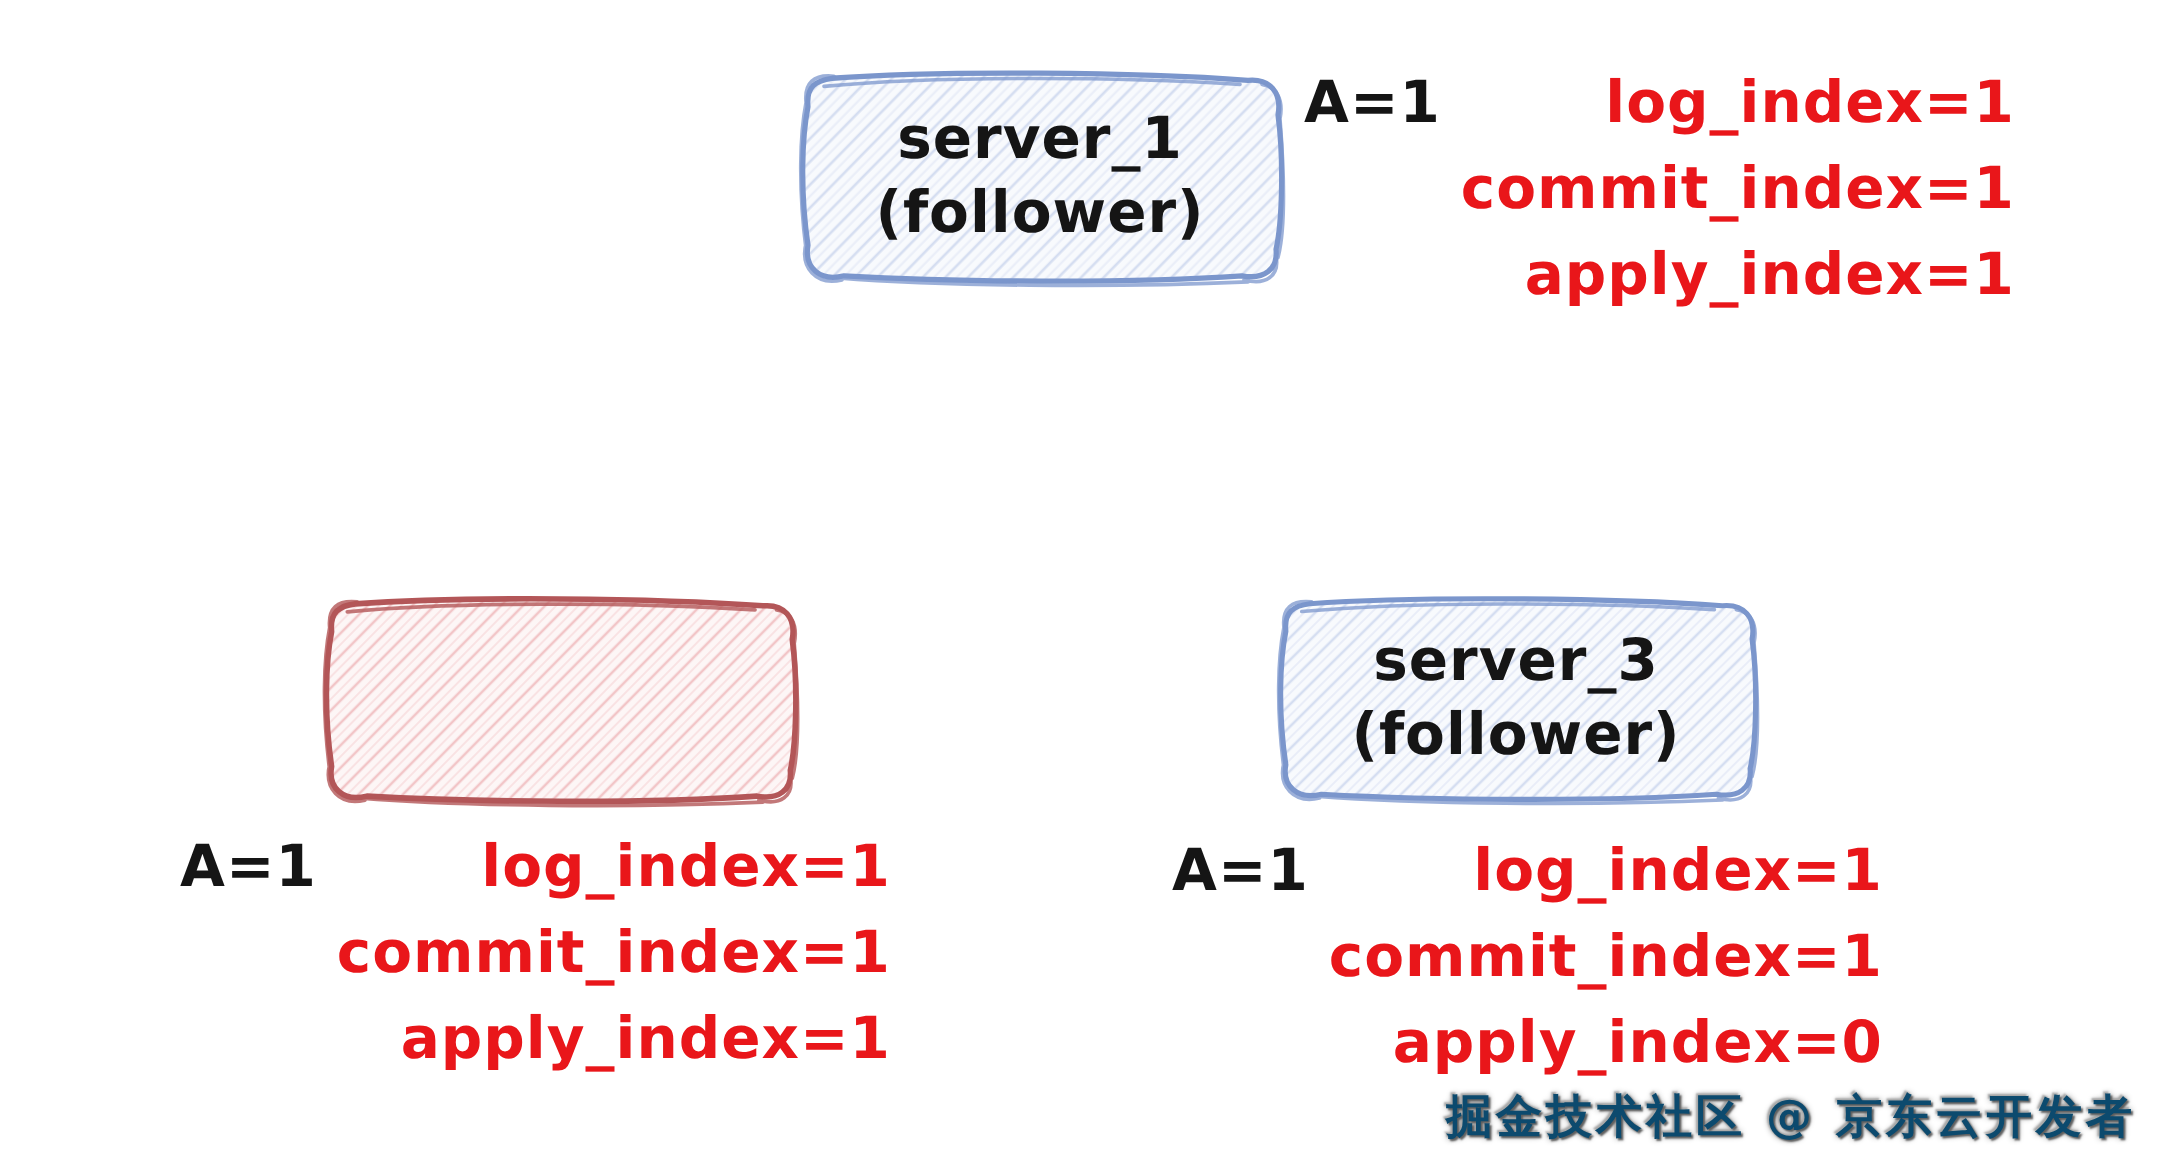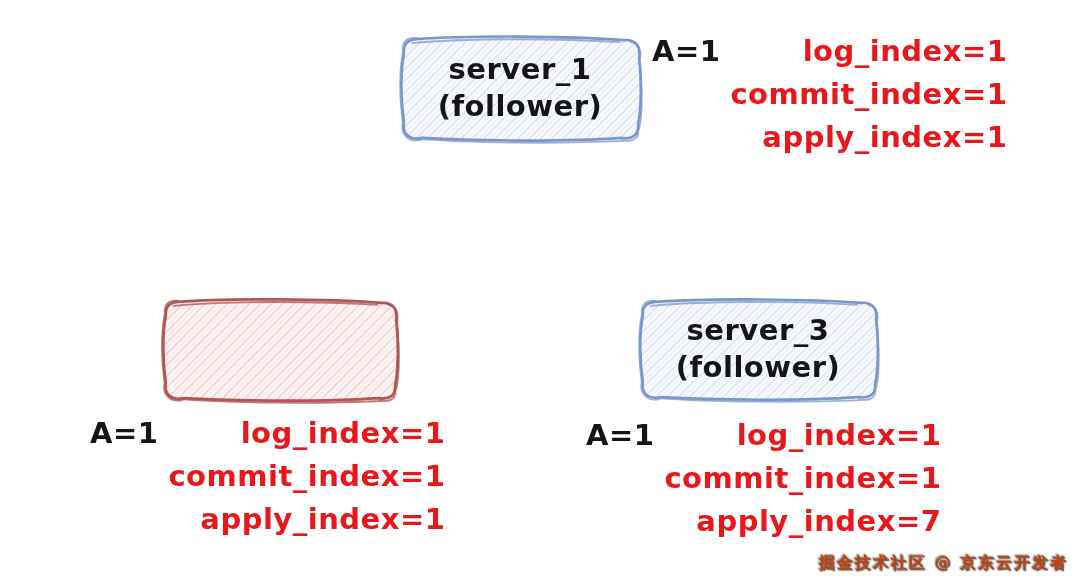--- a/index.html
+++ b/index.html
@@ -16,21 +16,21 @@
     letter-spacing:0.5px;
   }
   .info{
     position:absolute;display:flex;align-items:flex-start;
     font-weight:700;font-size:29px;line-height:43px;letter-spacing:0.5px;
   }
   .info .a-label{color:#151515;margin-right:10px;white-space:pre;}
   .info .red-lines{color:#e9161a;text-align:right;}
   .watermark{
     position:absolute;right:12px;bottom:6px;
-    font-size:16px;font-weight:700;letter-spacing:2px;color:#c2410c;
+    font-size:23px;font-weight:700;letter-spacing:2px;color:#0c4a6e;
     text-shadow:1px 1px 1px #5e5e5e, -1px -1px 1px #a8a8a8, 0 0 3px #8a8a8a;
     white-space:nowrap;
   }
   .defs-svg{position:absolute;width:0;height:0;}
 </style>
 </head>
 <body>
 
 <div class="canvas">
 
@@ -96,19 +96,19 @@
       <div>server_3</div>
       <div>(follower)</div>
     </div>
   </div>
 
   <div class="info" style="left:586px;top:414px">
     <span class="a-label">A=1</span>
     <div class="red-lines">
       <div>log_index=1</div>
       <div>commit_index=1</div>
-      <div>apply_index=7</div>
+      <div>apply_index=0</div>
     </div>
   </div>
 
   <div class="watermark">掘金技术社区 @ 京东云开发者</div>
 
 </div>
 
 </body></html>

